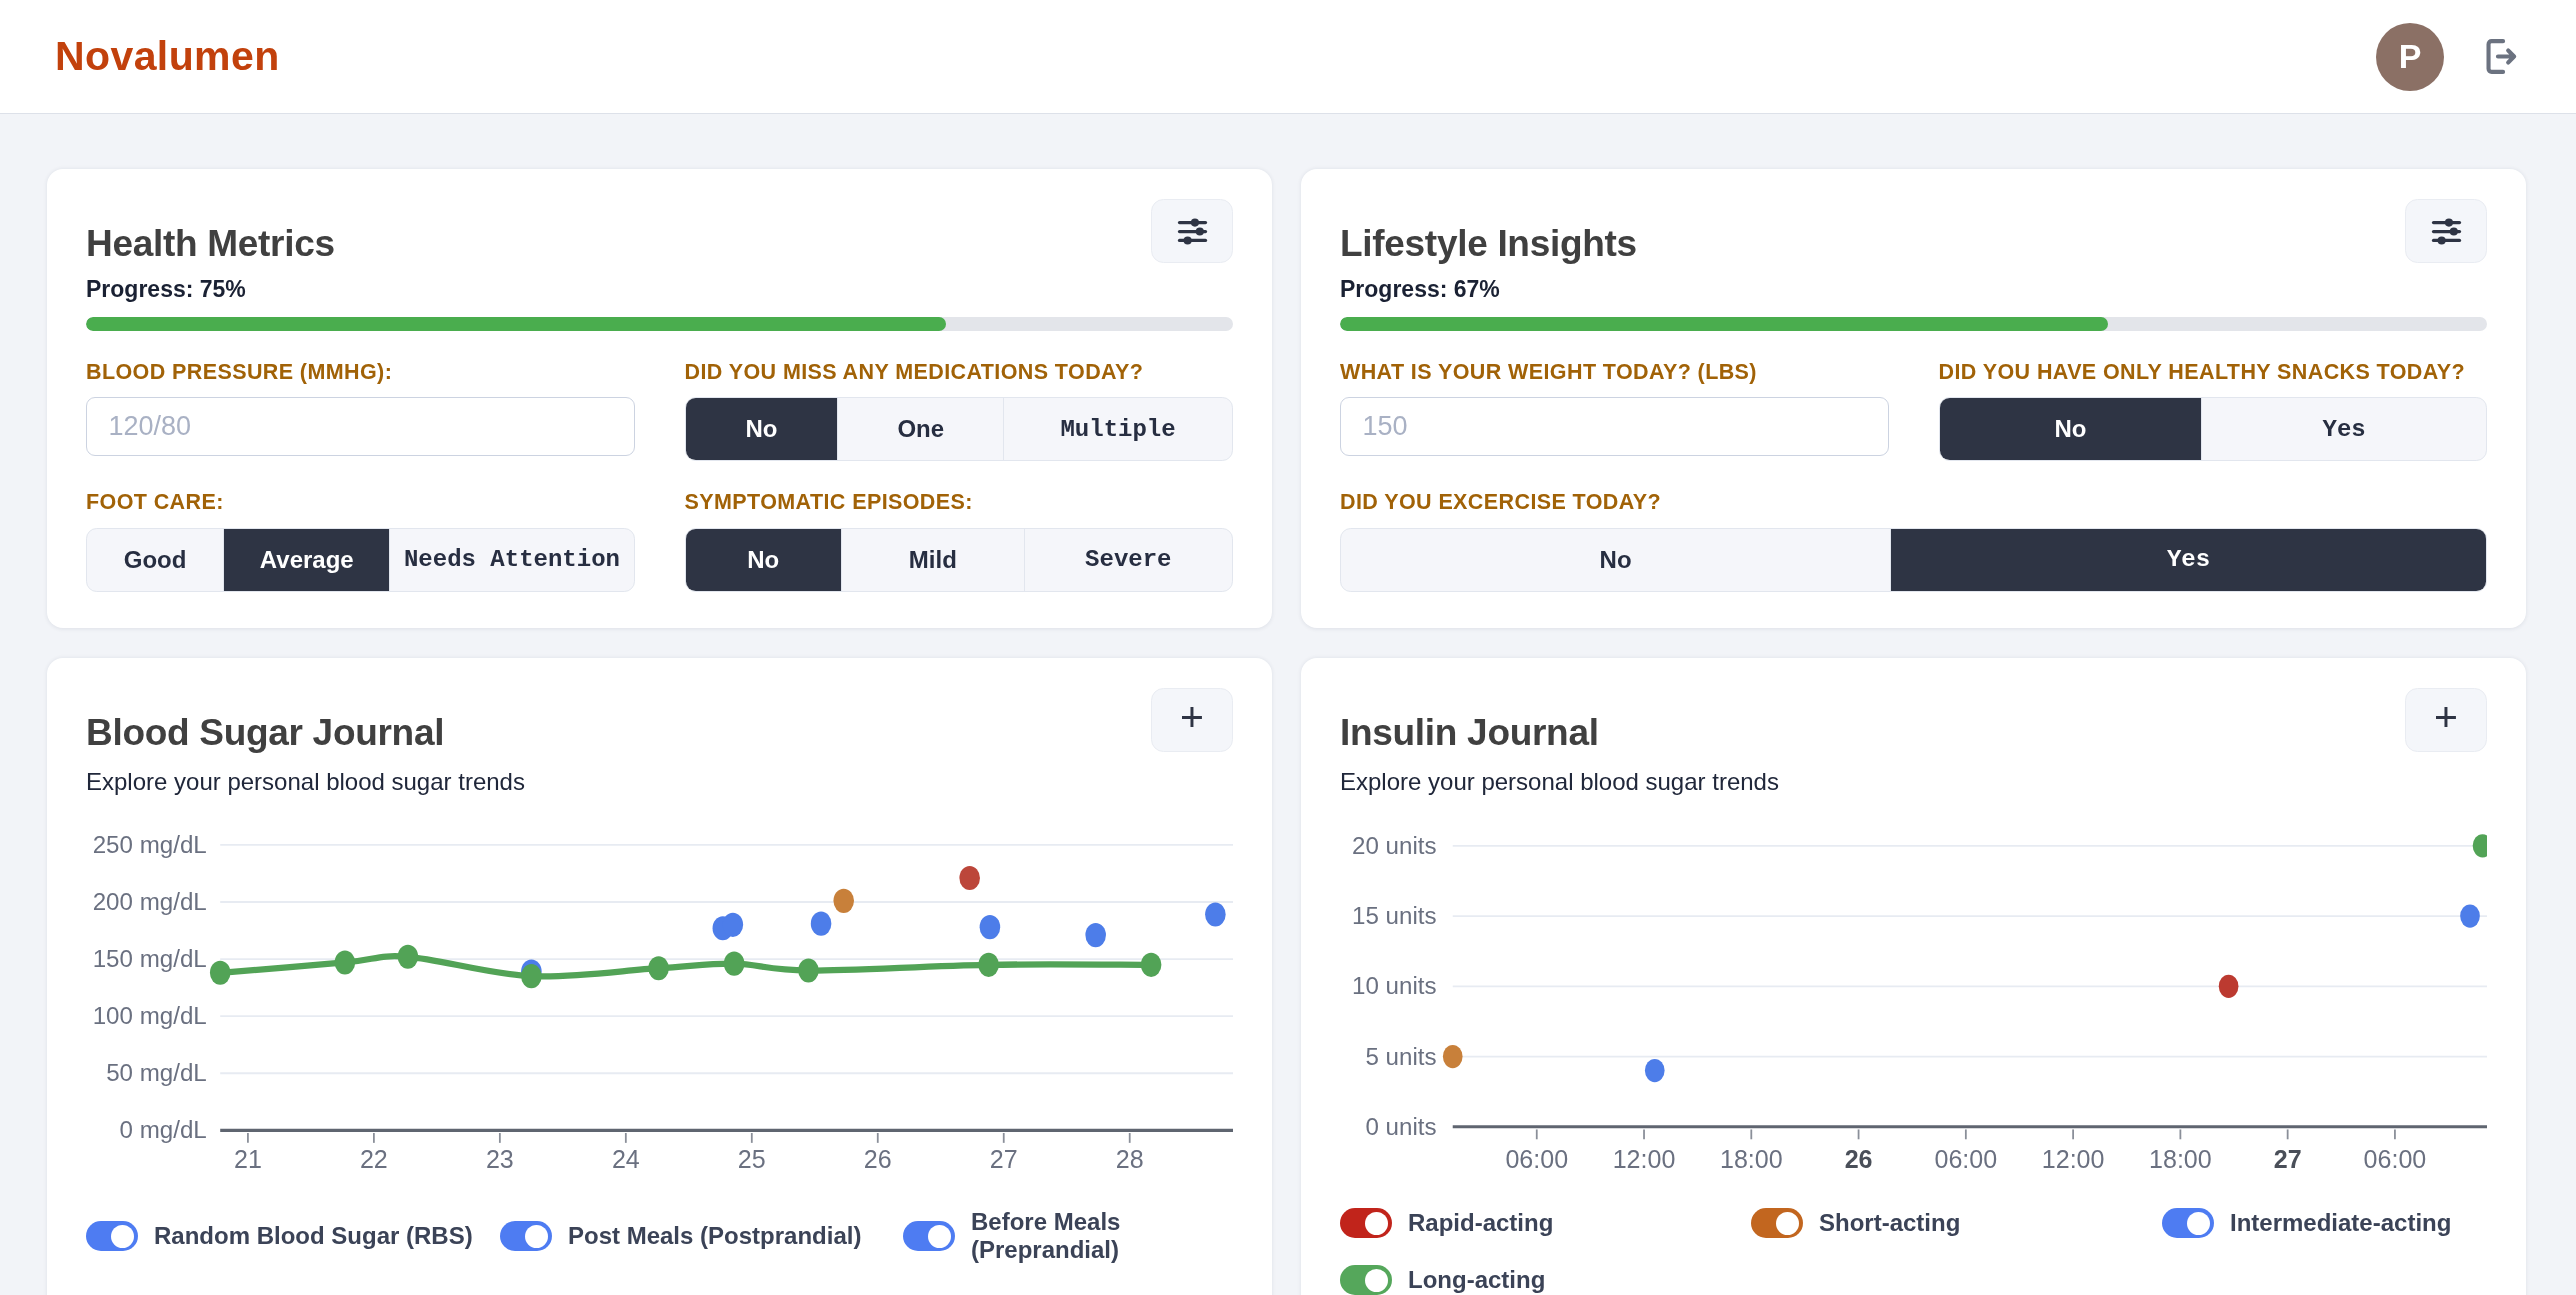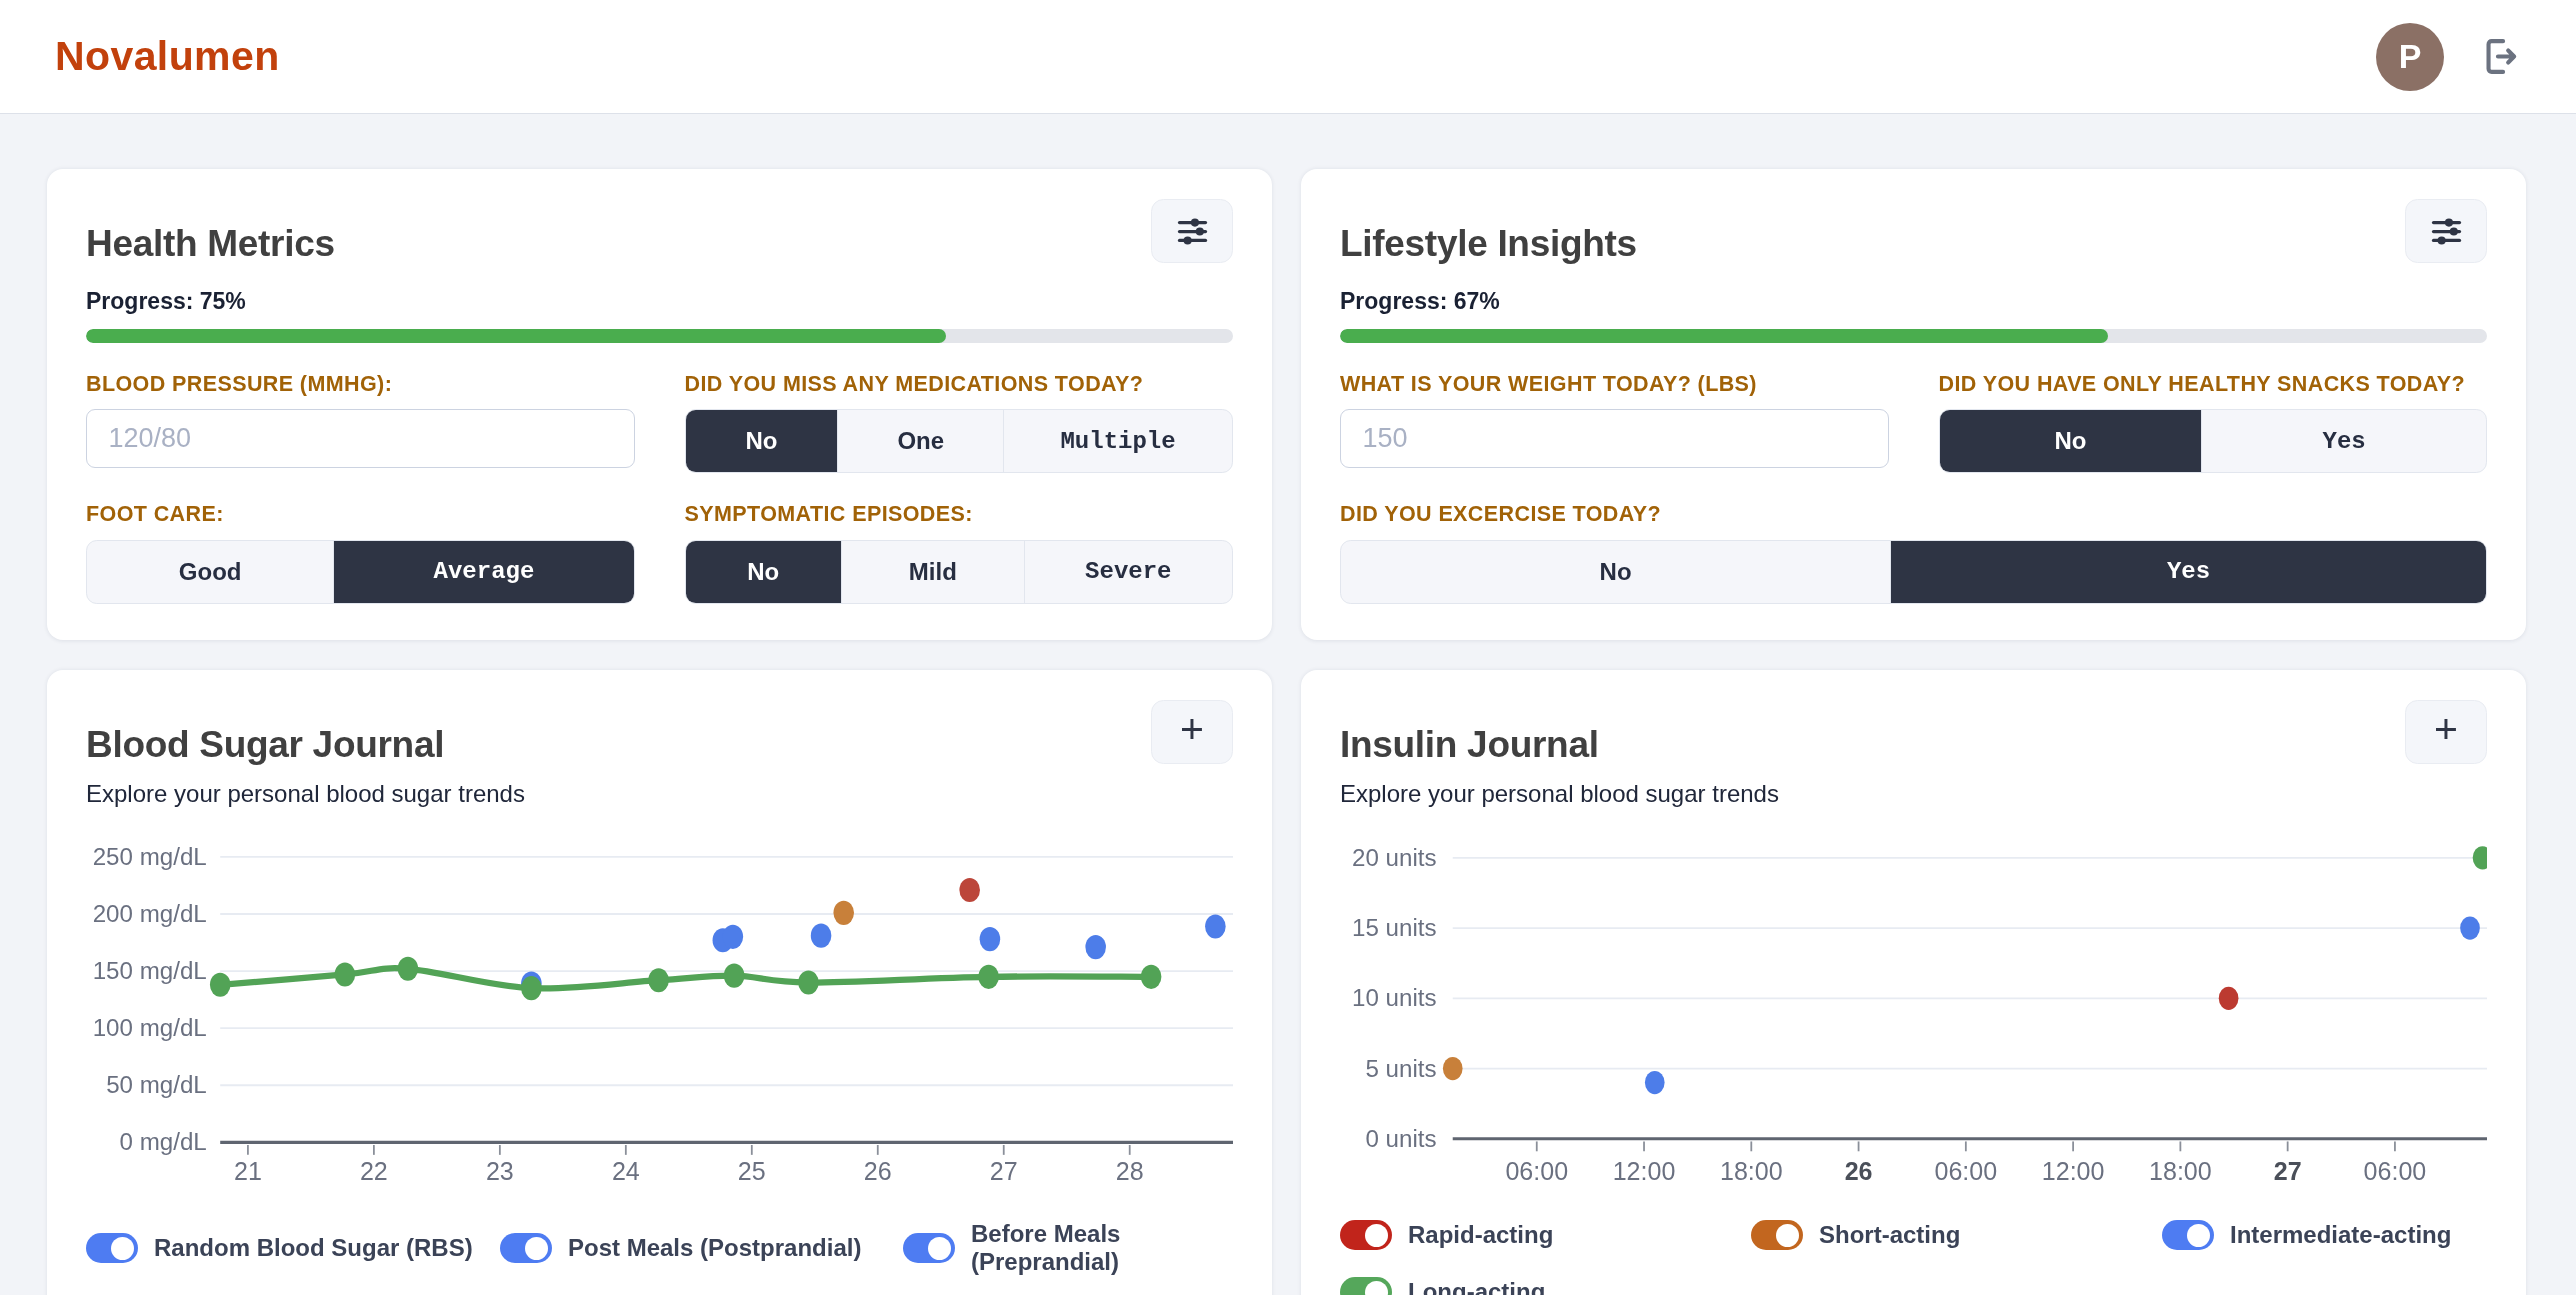--- a/index.html
+++ b/index.html
@@ -42,21 +42,21 @@
   .card-subtitle { font-size:24px; color:#20273a; margin-top:14.3px; }
   .icon-btn {
     width:82px; height:64px; border-radius:12.5px;
     background:#f4f6fa; border:1.8px solid #e9ecf2;
     display:flex; align-items:center; justify-content:center; cursor:pointer;
   }
   .icon-btn svg { width:39px; height:39px; }
   .plus-glyph { font-size:41px; color:#2e3444; font-weight:400; line-height:1; margin-top:-3.6px; }
 
   
-  .progress-label { margin-top:23px; font-size:23px; font-weight:700; color:#1a2133; }
+  .progress-label { margin-top:11px; font-size:23px; font-weight:700; color:#1a2133; }
   .progress-track { margin-top:14.3px; height:13.4px; border-radius:7.2px; background:#e3e5ea; overflow:hidden; }
   .progress-fill  { height:100%; border-radius:7.2px; background:#4aad4e; }
 
   
   .form-grid { display:grid; grid-template-columns:1fr 1fr; column-gap:50px; row-gap:29px; margin-top:29px; }
   .span2 { grid-column:1 / 3; }
   .field-label {
     display:block; font-size:21.5px; font-weight:700; color:#a16207;
     letter-spacing:0.4px; margin-bottom:12.5px;
   }
@@ -141,20 +141,21 @@
             <div class="segment active" style="flex-grow: 12;">No</div>
             <div class="segment" style="flex-grow: 13;">One</div>
             <div class="segment" style="flex-grow: 18;">Multiple</div>
           </div>
       </div>
       <div class="field">
         <span class="field-label">FOOT CARE:</span>
         <div class="segmented">
             <div class="segment" style="flex-grow: 14;">Good</div>
             <div class="segment active" style="flex-grow: 17;">Average</div>
+            <div class="segment" style="flex-grow: 25;">Needs Attention</div>
           </div>
       </div>
       <div class="field">
         <span class="field-label">SYMPTOMATIC EPISODES:</span>
         <div class="segmented">
             <div class="segment active" style="flex-grow: 12;">No</div>
             <div class="segment" style="flex-grow: 14;">Mild</div>
             <div class="segment" style="flex-grow: 16;">Severe</div>
           </div>
       </div>

